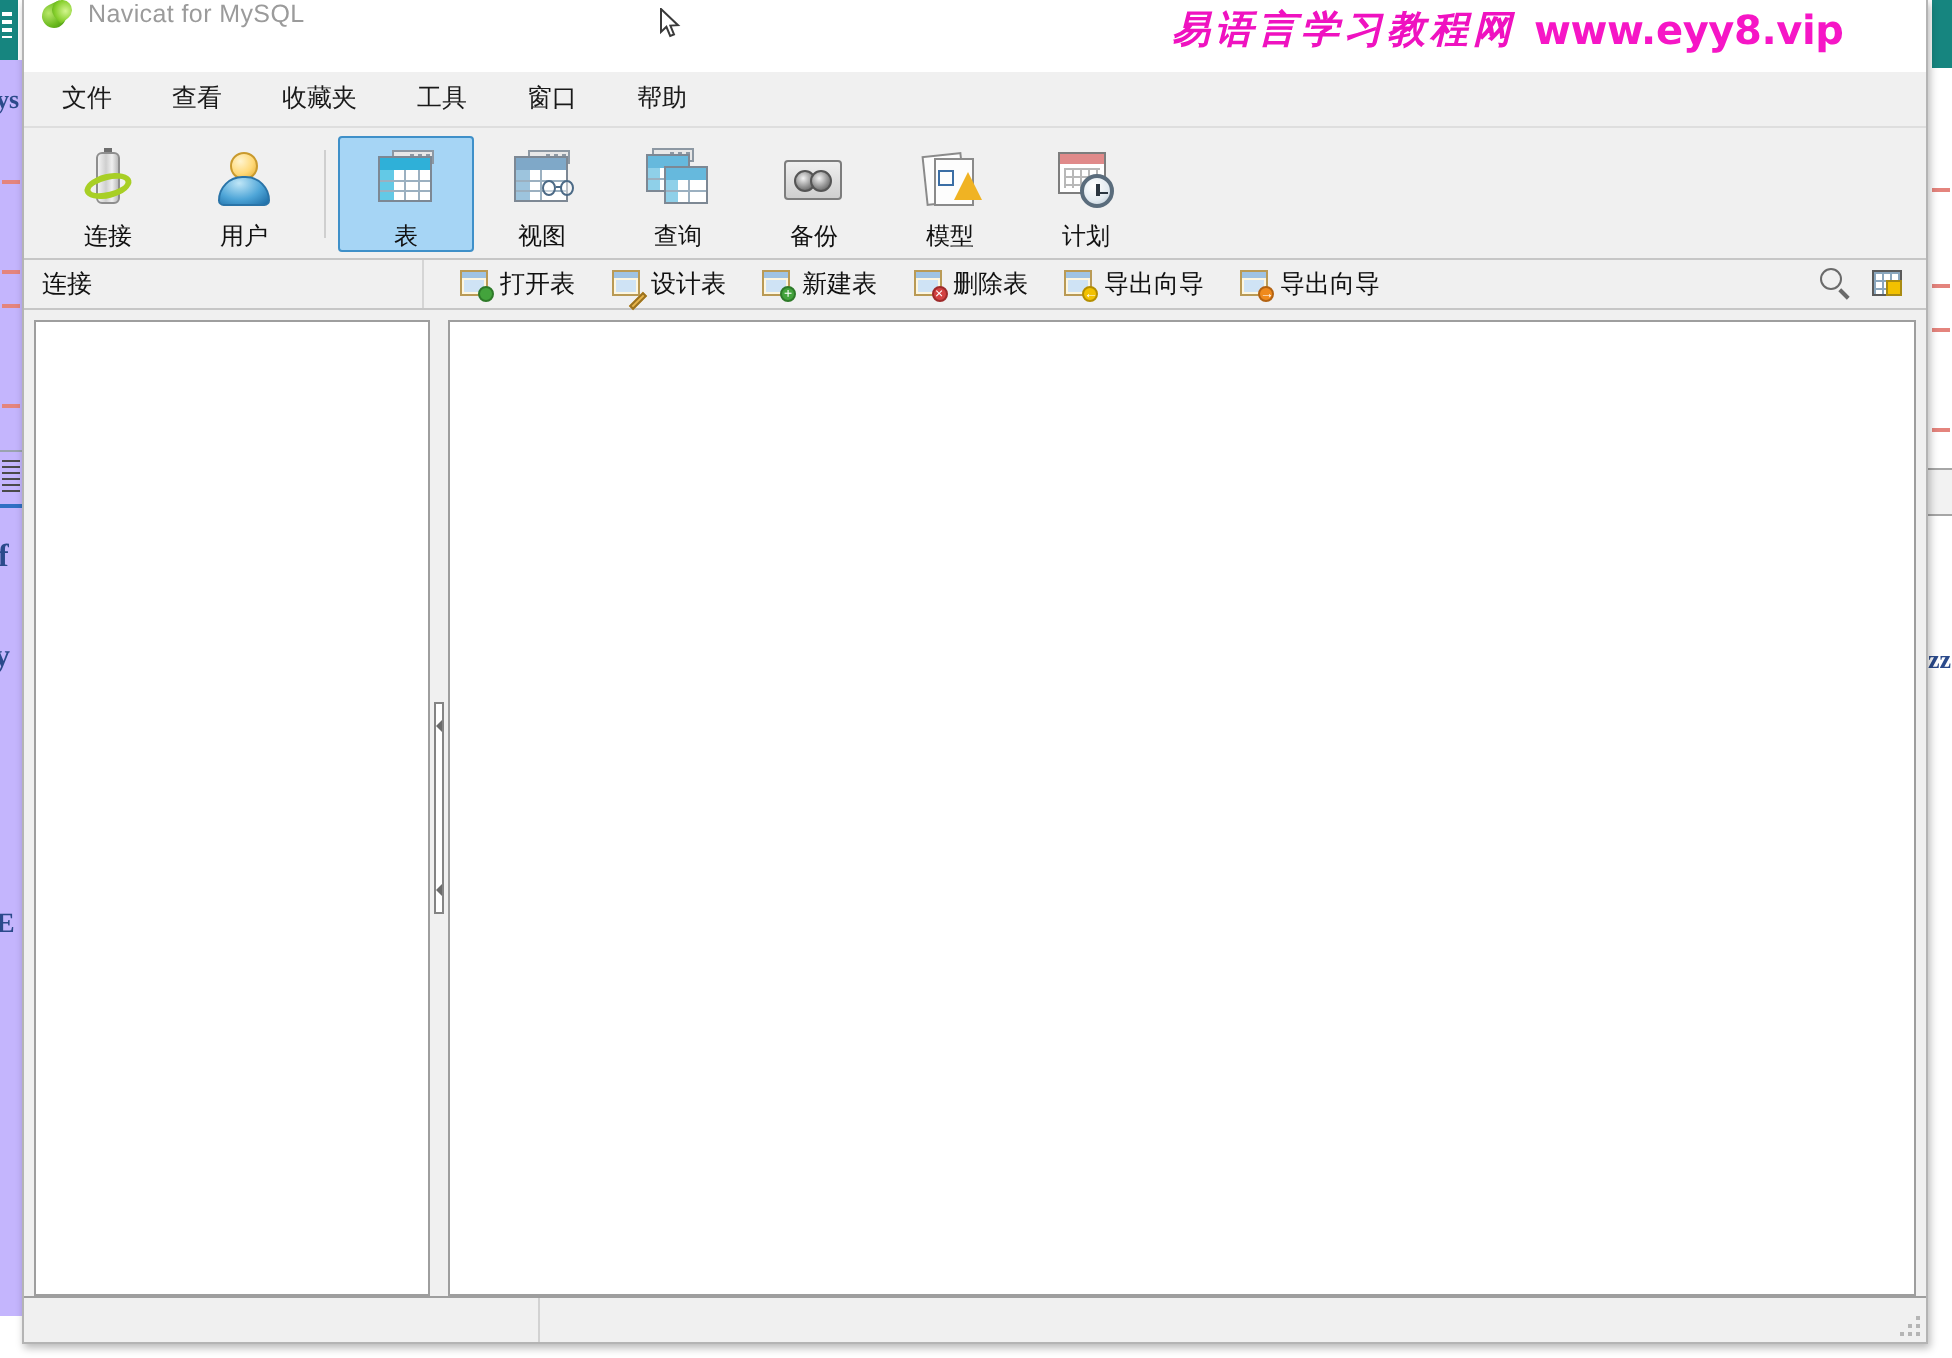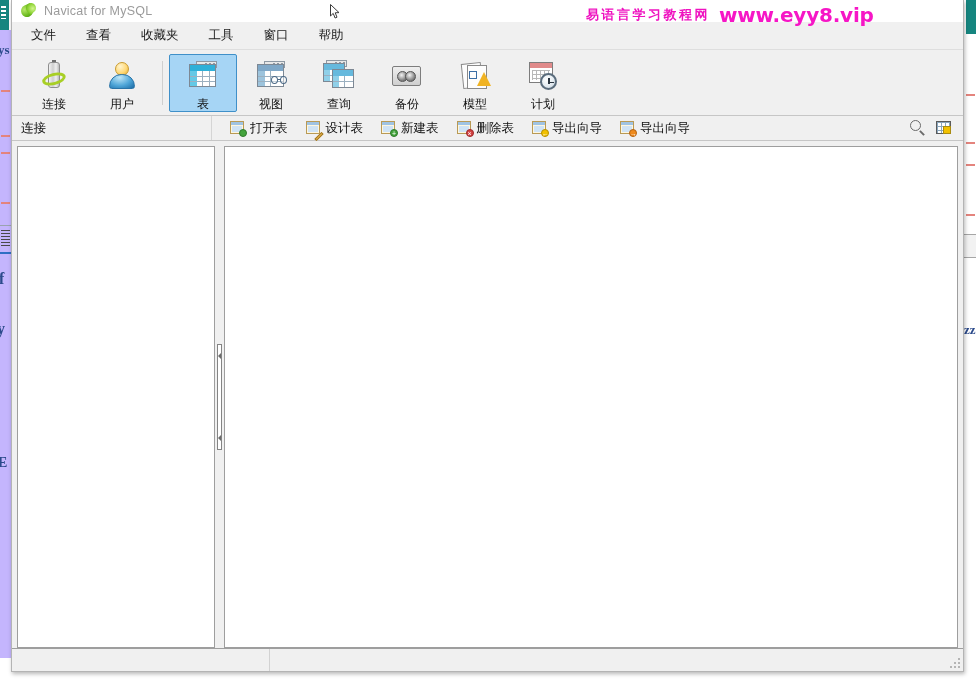--- a/index.html
+++ b/index.html
@@ -110,24 +110,24 @@
     border-top: none;
     box-sizing: border-box;
     box-shadow: 1px 2px 4px rgba(0,0,0,0.28);
     display: flex;
     flex-direction: column;
     overflow: hidden;
   }
 
   
   #title-bar {
-    height: 22px;
+    height: 36px;
     background: #ffffff;
     display: flex;
-    align-items: center;
+    align-items: flex-start;
     padding-left: 9px;
     flex: none;
     position: relative;
     z-index: 3;
   }
   #app-logo {
     width: 16px; height: 16px;
     margin-right: 7px;
     position: relative;
     flex: none;
@@ -161,22 +161,23 @@
     top: 2px;
     height: 26px;
     display: flex;
     align-items: center;
     white-space: nowrap;
     z-index: 6;
     pointer-events: none;
   }
   #watermark .wm-cn {
     font-family: "DejaVu Serif", "Liberation Serif", serif;
-    font-size: 13px;
+    font-size: 19px;
     font-weight: bold;
+    font-style: italic;
     color: #ef12c0;
     letter-spacing: 2.5px;
   }
   #watermark .wm-en {
     font-family: "DejaVu Sans", "Liberation Sans", sans-serif;
     font-size: 20px;
     font-weight: bold;
     color: #f616c6;
     margin-left: 9px;
     letter-spacing: -0.2px;

